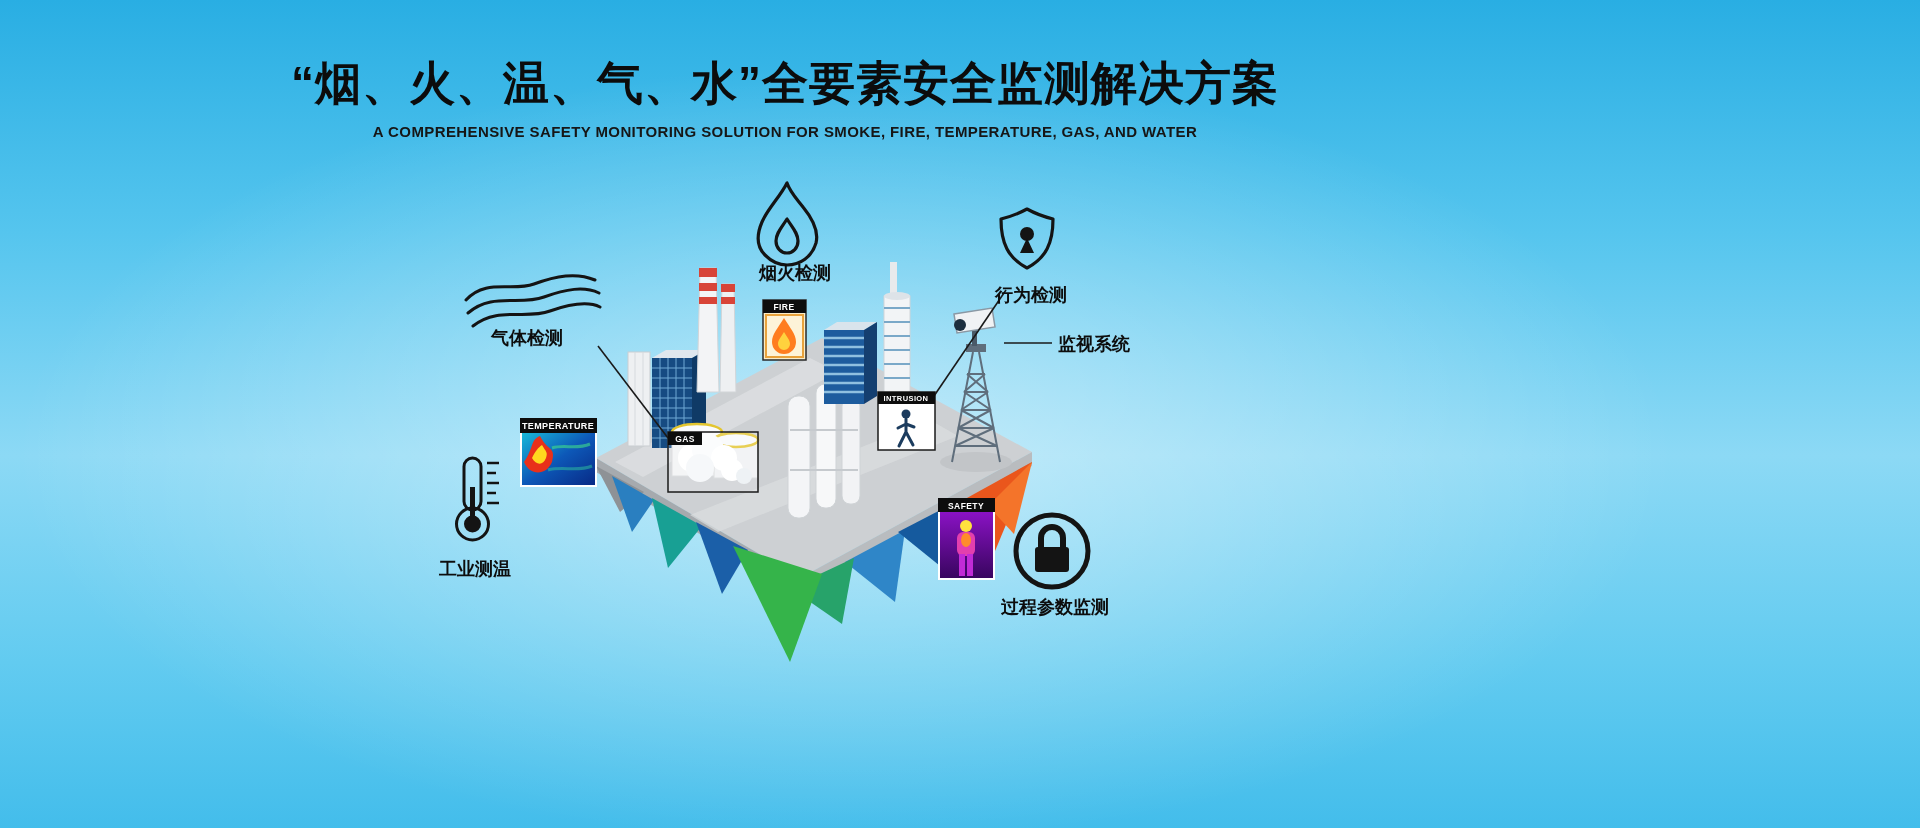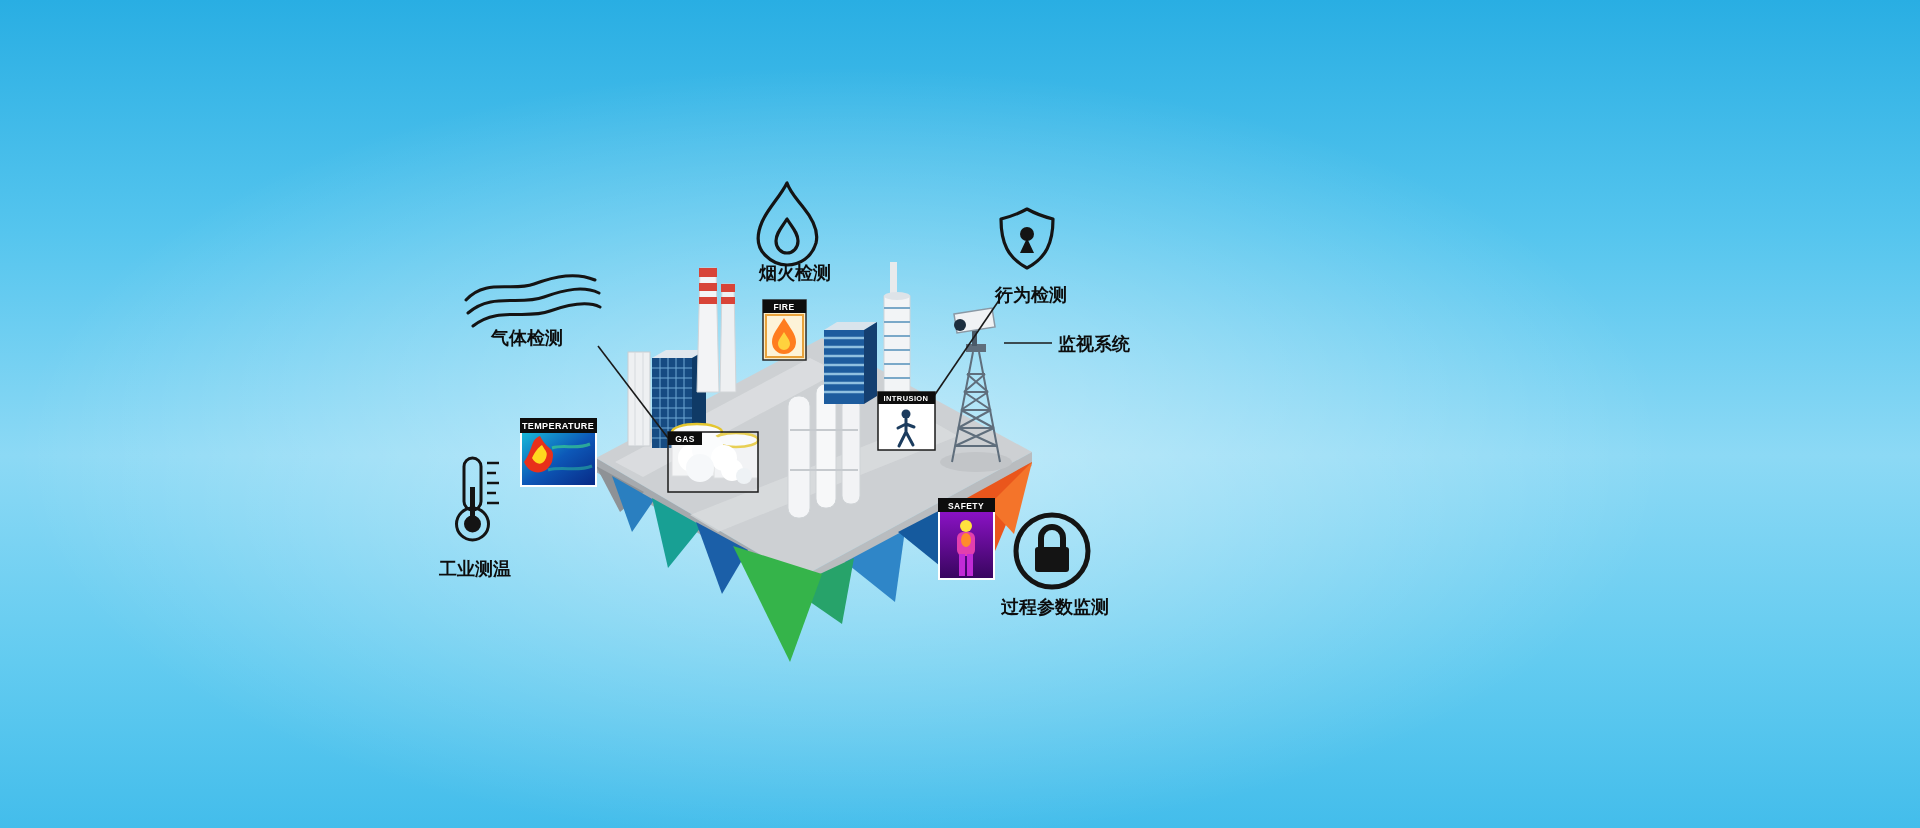--- a/index.html
+++ b/index.html
@@ -21,20 +21,24 @@
   .scene{position:absolute;left:420px;top:160px;width:760px;height:530px;}
   .scene svg{display:block;font-family:"Liberation Sans",sans-serif;}
   .callout{font-size:18px;font-weight:700;fill:#0d0d0d;}
   .tag-label{fill:#ffffff;font-weight:700;letter-spacing:0.4px;}
 </style>
 </head>
 <body>
 
 <div class="page">
 
+  <div class="hero-header">
+    <div class="hero-title">“烟、火、温、气、水”全要素安全监测解决方案</div>
+    <div class="hero-subtitle">A COMPREHENSIVE SAFETY MONITORING SOLUTION FOR SMOKE, FIRE, TEMPERATURE, GAS, AND WATER</div>
+  </div>
 
   <div class="scene">
     <svg viewBox="420 160 760 530" width="760" height="530">
       <defs>
         <linearGradient id="tempGrad" x1="0" y1="0" x2="1" y2="1">
           <stop offset="0" stop-color="#18b8d8"></stop>
           <stop offset="0.5" stop-color="#0d58b8"></stop>
           <stop offset="1" stop-color="#082a86"></stop>
         </linearGradient>
         <linearGradient id="safetyGrad" x1="0" y1="0" x2="0" y2="1">

